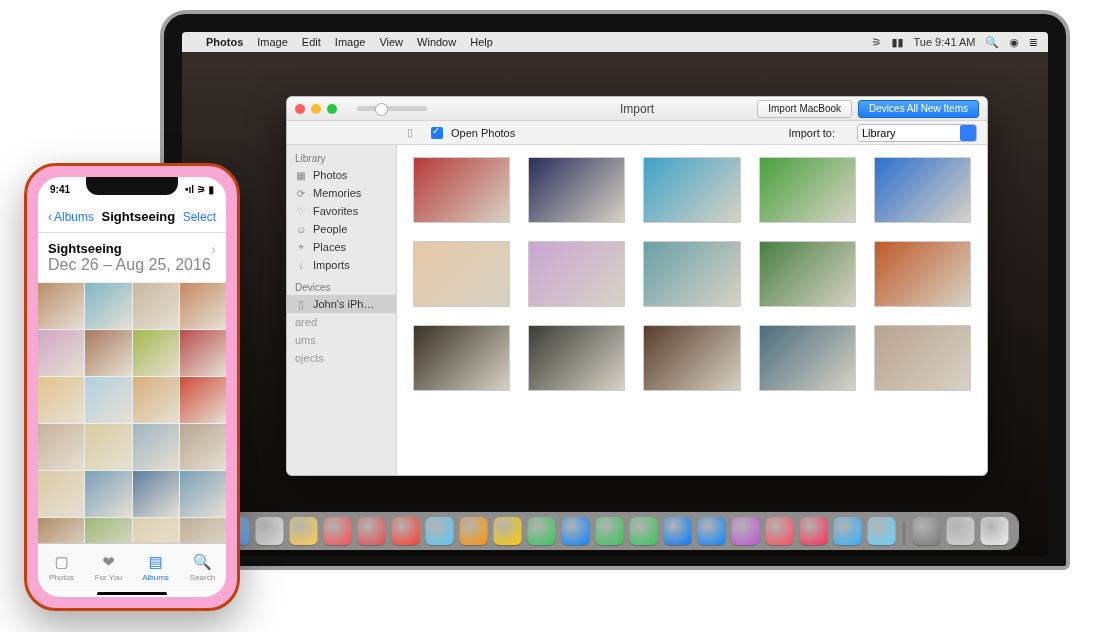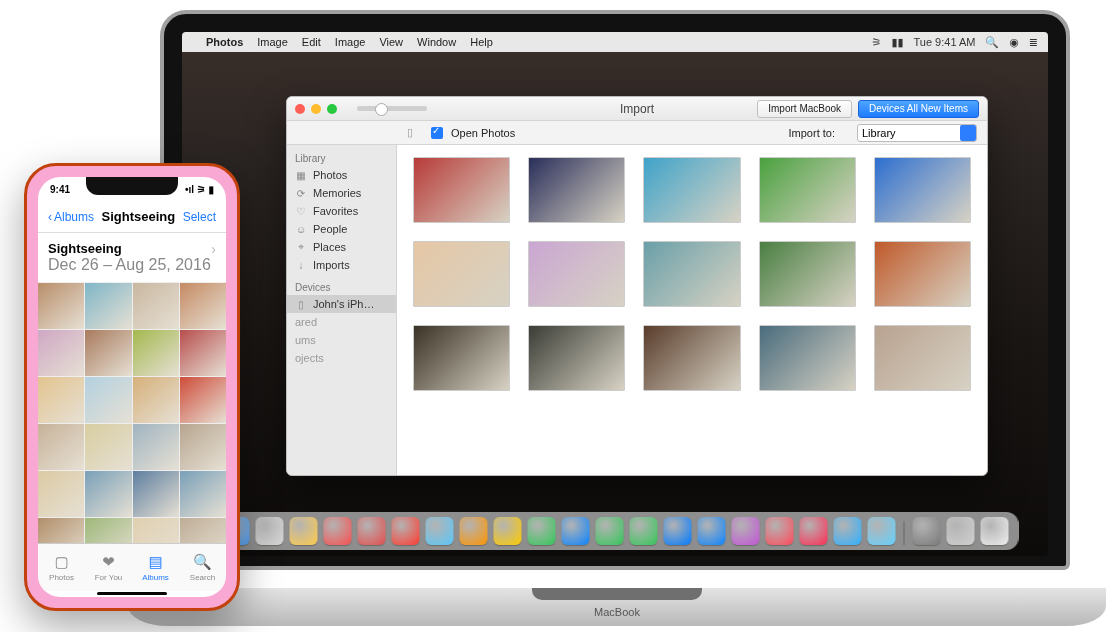--- a/index.html
+++ b/index.html
@@ -334,24 +334,20 @@
               <div class="icon" style="background: radial-gradient(circle at 35% 30%, rgba(255, 255, 255, 0.333), rgb(47, 176, 255));"></div>
               <div class="icon" style="background: radial-gradient(circle at 35% 30%, rgba(255, 255, 255, 0.333), rgb(100, 210, 255));"></div>
               <div class="sep"></div>
               <div class="icon" style="background: radial-gradient(circle at 35% 30%, rgba(255, 255, 255, 0.333), rgb(122, 122, 122));"></div>
               <div class="icon" style="background: radial-gradient(circle at 35% 30%, rgba(255, 255, 255, 0.333), rgb(209, 209, 209));"></div>
               <div class="icon" style="background: radial-gradient(circle at 35% 30%, rgba(255, 255, 255, 0.333), rgb(239, 239, 239));"></div>
             </div>
         </div>
 
       </div>
-    </div>
-    <div class="mac-base">
-      <div class="mac-hinge"></div>
-      <div class="mac-label">MacBook</div>
     </div>
   </div>
 
   <div class="iphone">
     <div class="iphone-screen">
       <div class="notch"></div>
       <div class="ios-status">
         <span>9:41</span>
         <span>•ıl ⚞ ▮</span>
       </div>

